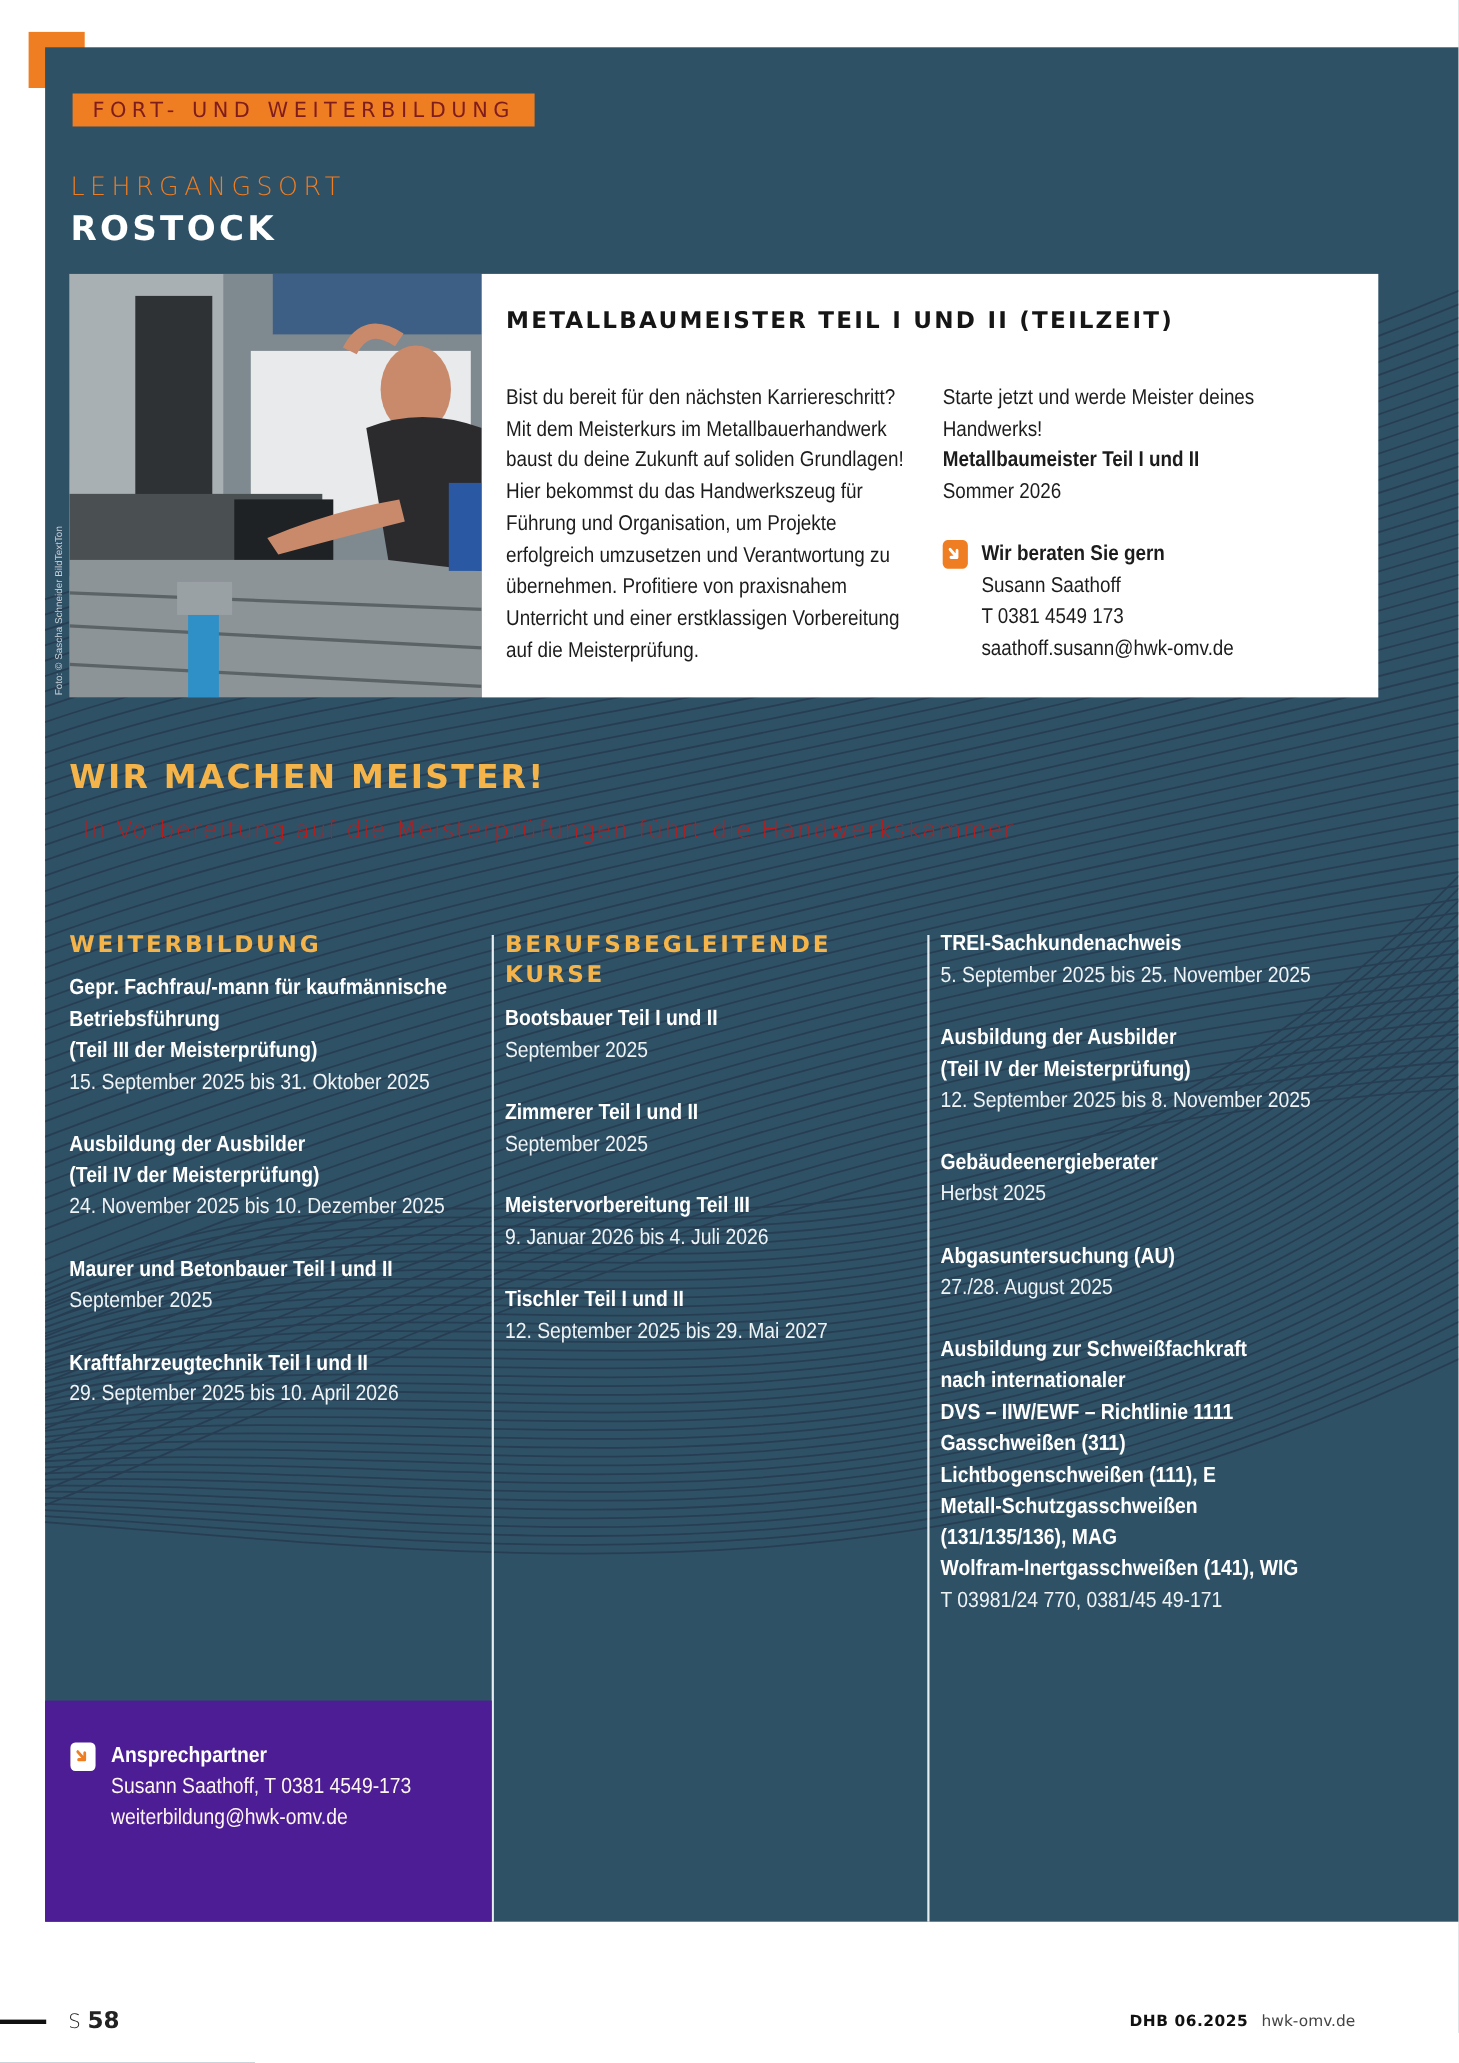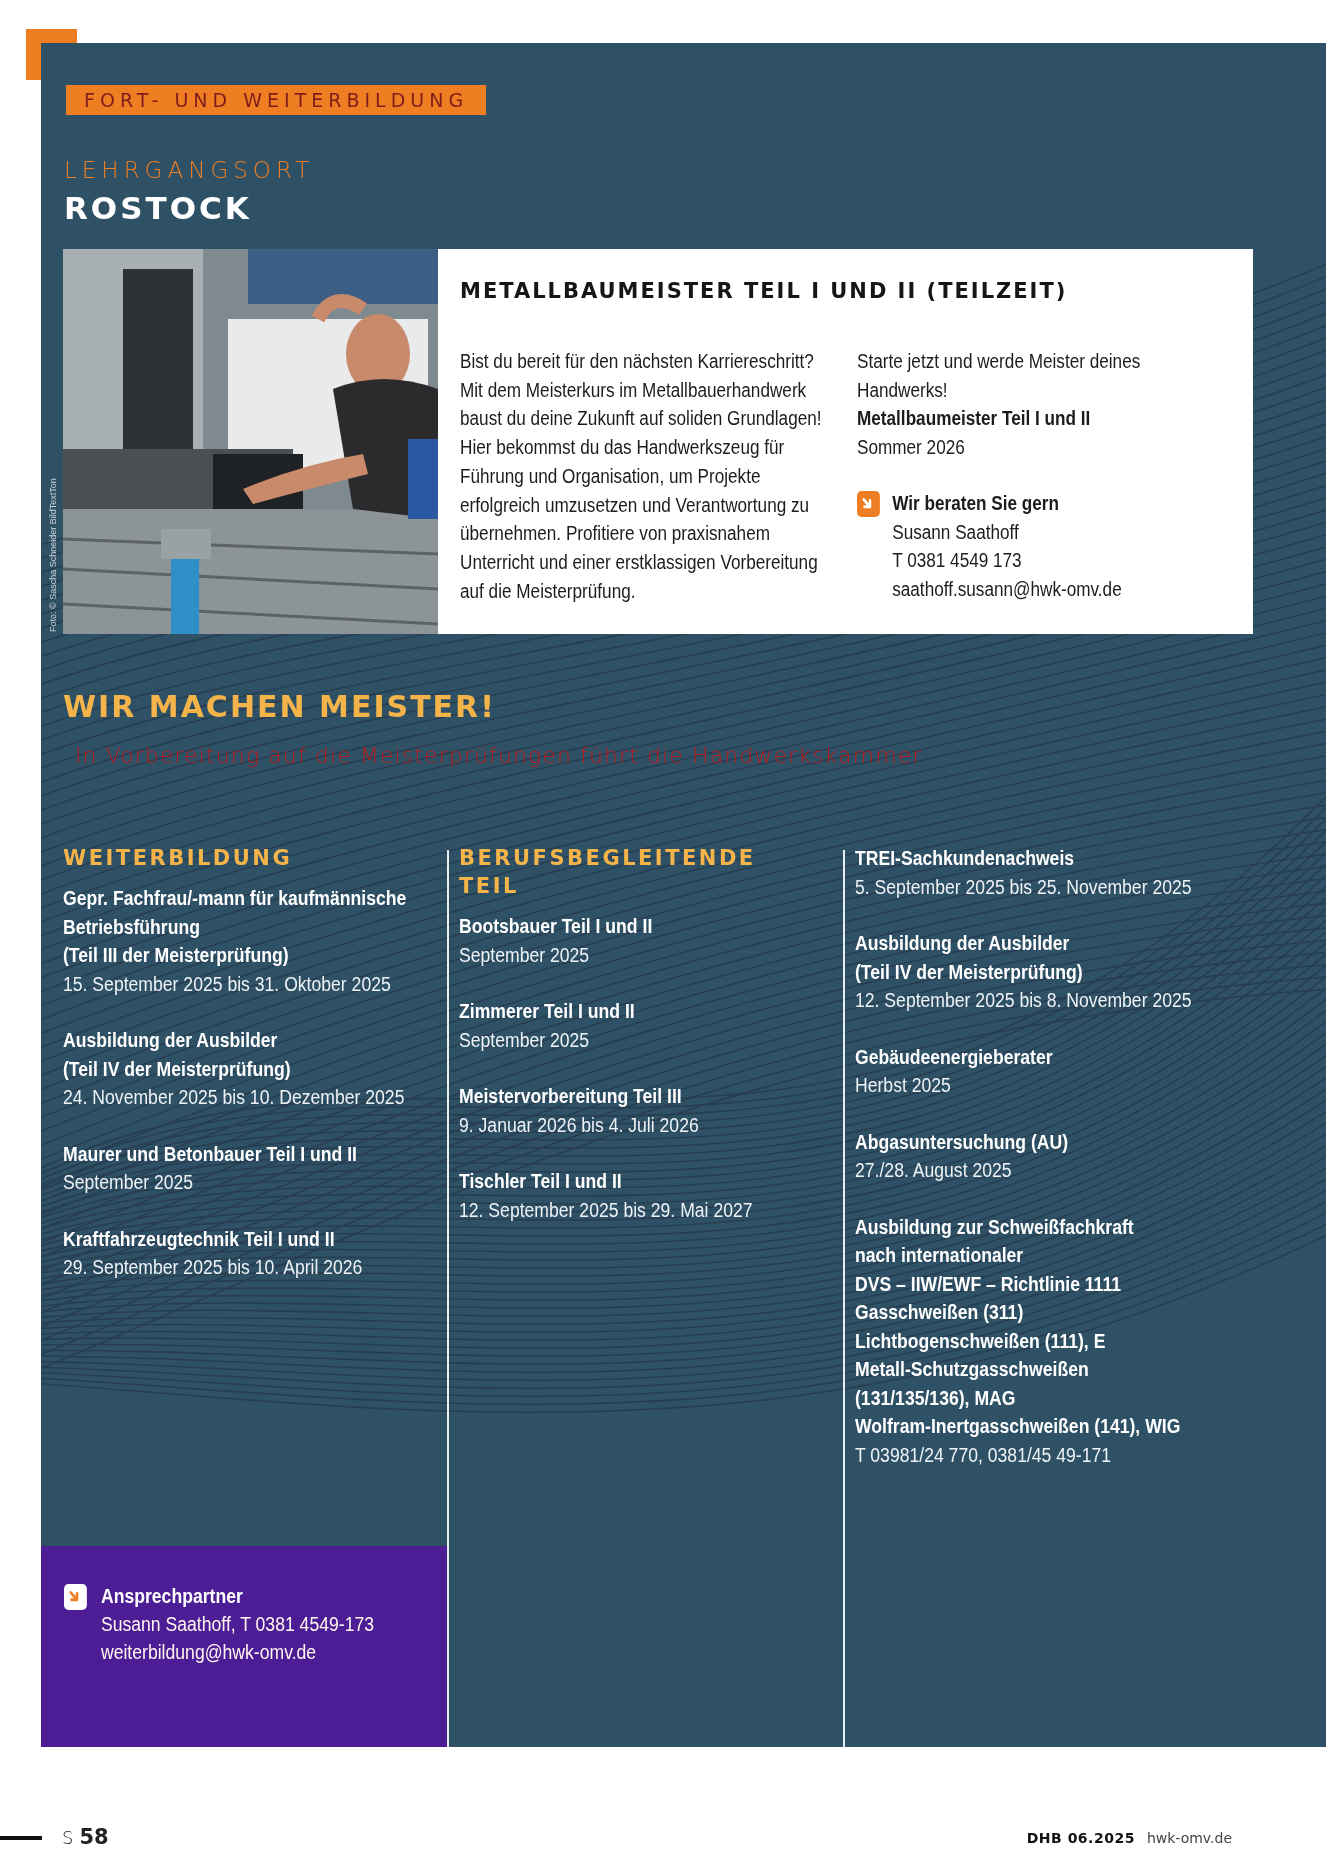--- a/index.html
+++ b/index.html
@@ -296,21 +296,21 @@
       <div class="name">Maurer und Betonbauer Teil I und II</div>
       <div class="date">September 2025</div>
     </div>
   <div class="course">
       <div class="name">Kraftfahrzeugtechnik Teil I und II</div>
       <div class="date">29. September 2025 bis 10. April 2026</div>
     </div>
 </div>
 
 <div class="col c2">
-  <div class="col-title" style="width:300px">BERUFSBEGLEITENDE TEIL</div>
+  <div class="col-title" style="width:300px">BERUFSBEGLEITENDE KURSE</div>
   <div class="course">
       <div class="name">Bootsbauer Teil I und II</div>
       <div class="date">September 2025</div>
     </div>
   <div class="course">
       <div class="name">Zimmerer Teil I und II</div>
       <div class="date">September 2025</div>
     </div>
   <div class="course">
       <div class="name">Meistervorbereitung Teil III</div>

